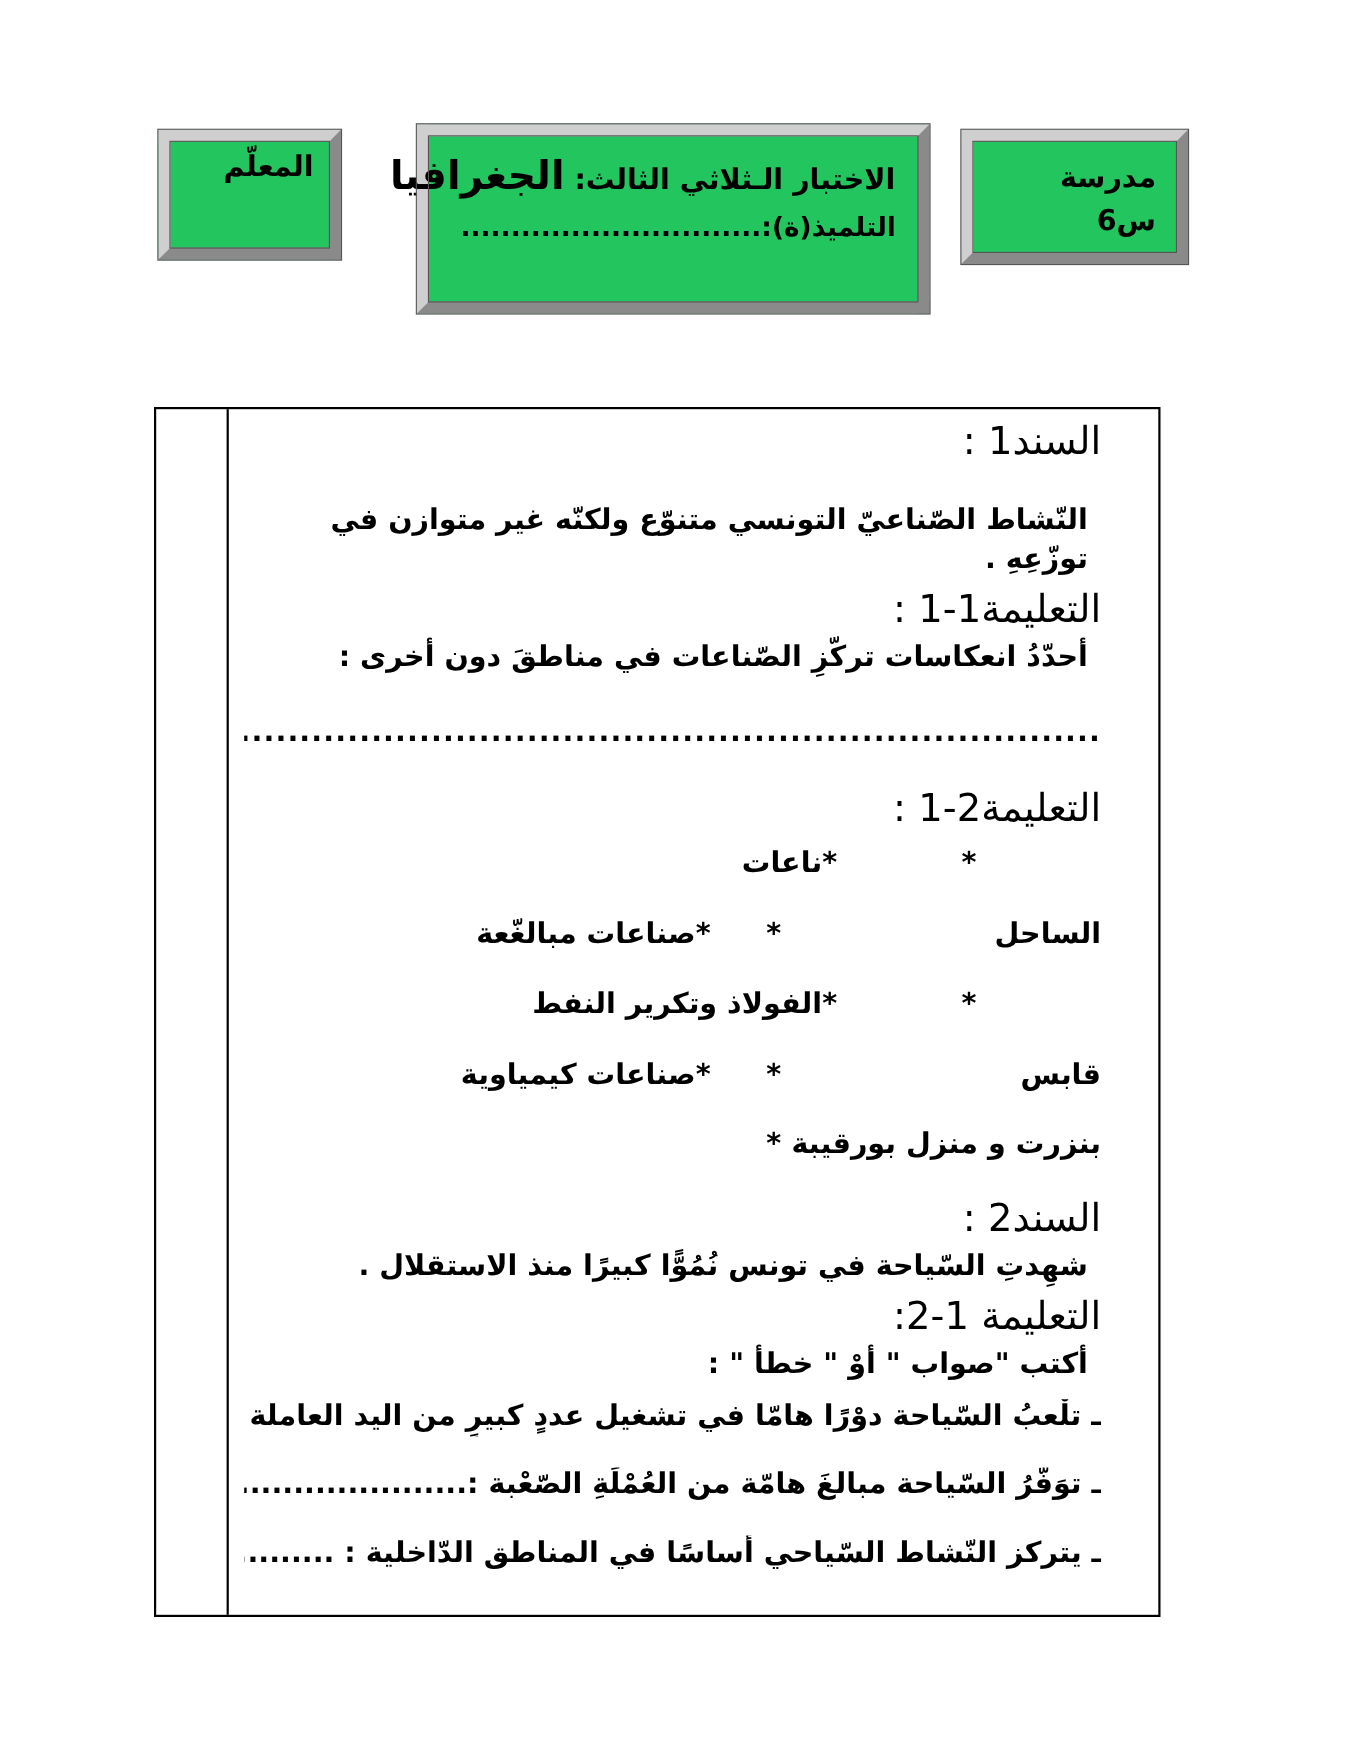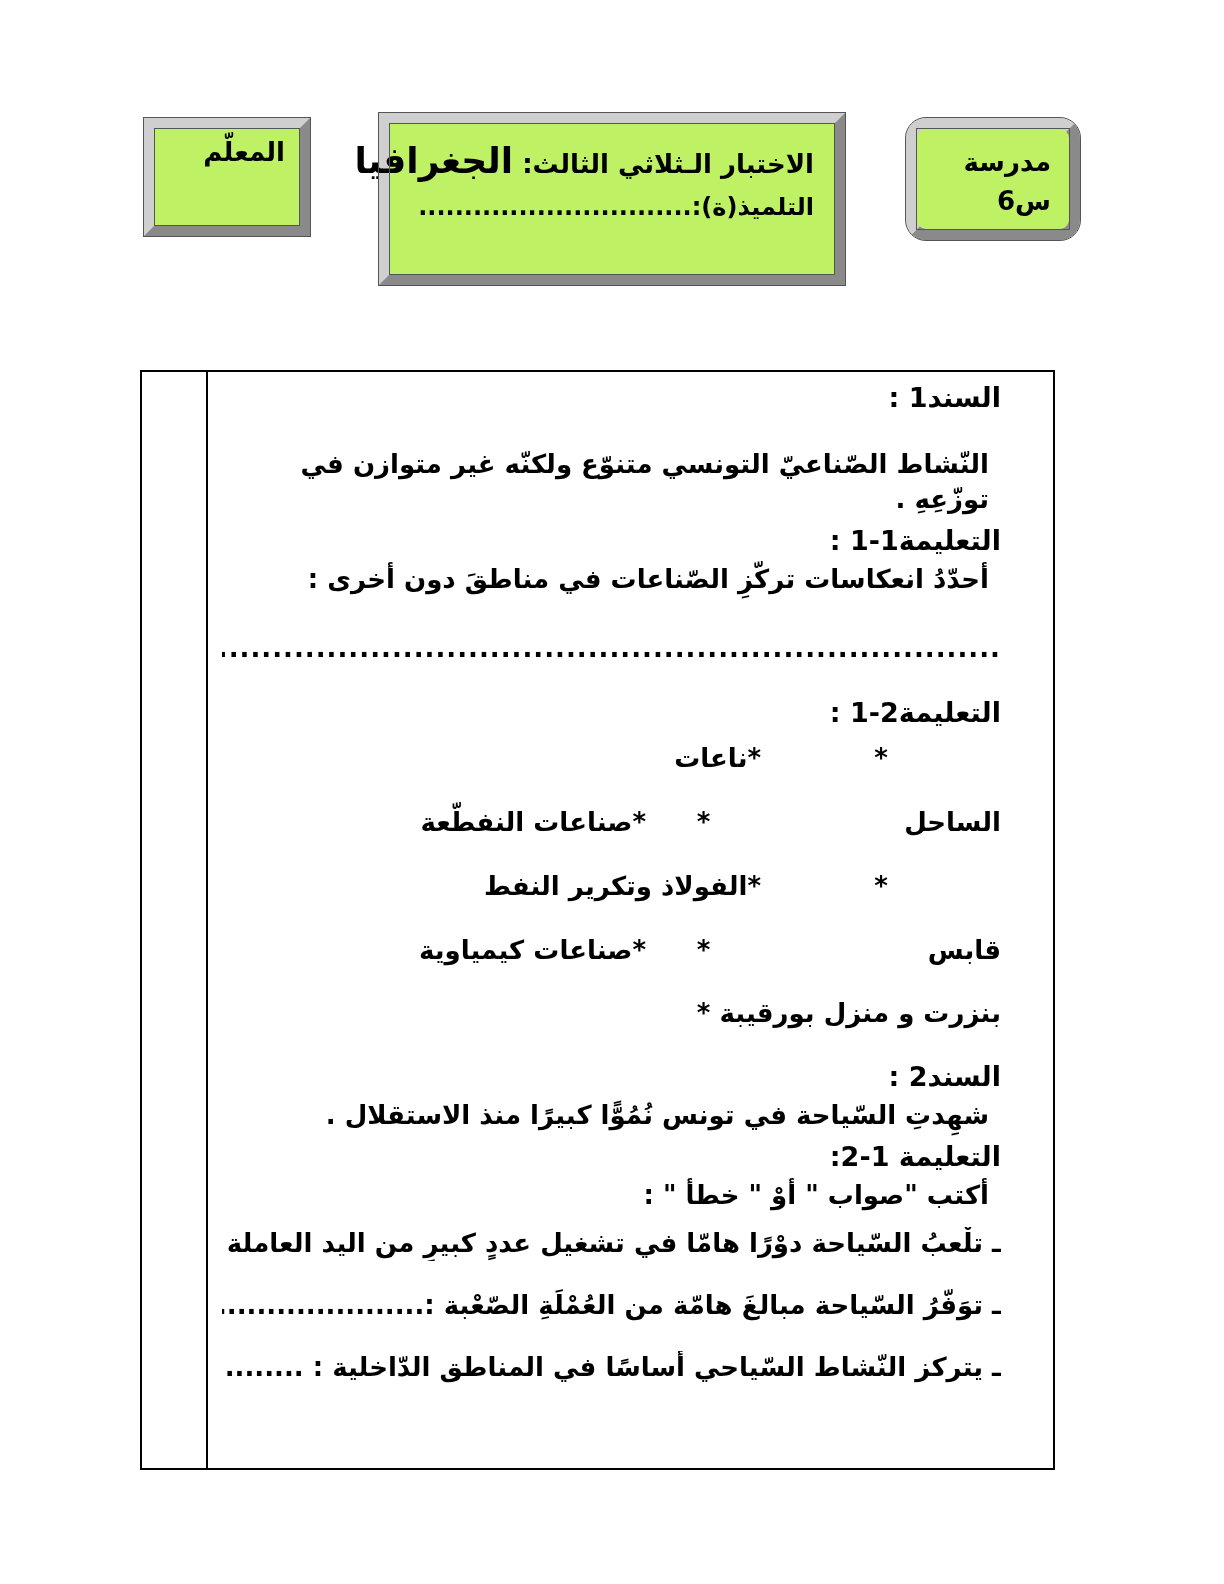--- a/index.html
+++ b/index.html
@@ -12,36 +12,36 @@
     position: relative;
     width: 1224px;
     height: 1584px;
     direction: rtl;
     color: #000;
   }
 
   
   .box3d {
     position: absolute;
-    background: #bef264;
+    background: #22c55e;
     border: 11px solid #cfcfcf;
     border-right-color: #8a8a8a;
     border-bottom-color: #8a8a8a;
     outline: 1px solid #555;
     box-sizing: border-box;
   }
   .box3d::after {
     content: "";
     position: absolute;
     inset: 0;
     outline: 1px solid #555;
     pointer-events: none;
   }
 
-  .school-box   { right: 144px; top: 118px; width: 174px; height: 122px; border-radius: 20px; }
+  .school-box   { right: 144px; top: 118px; width: 206px; height: 122px; }
   .title-box    { right: 379px; top: 113px; width: 466px; height: 172px; padding-left: 20px; }
   .teacher-box  { right: 914px; top: 118px; width: 166px; height: 118px; }
 
   .school-box .inner {
     padding: 14px 18px 0 0;
     font-size: 26px;
     font-weight: bold;
     text-align: right;
     line-height: 1.5;
   }
@@ -99,22 +99,22 @@
     padding: 10px 52px 0 10px;
     direction: rtl;
     text-align: right;
     font-weight: bold;
     font-size: 26px;
     box-sizing: border-box;
     overflow: hidden;
   }
 
   .heading {
-    font-size: 27px;
-    font-weight: bold;
+    font-size: 35px;
+    font-weight: normal;
     margin: 0 0 6px 0;
     letter-spacing: 0.5px;
   }
   .h-support1   { margin-bottom: 34px; }
   .para {
     margin: 0 12px 8px 0;
     line-height: 1.35;
   }
   .answer-dots {
     margin: 36px 0 34px 0;
@@ -184,21 +184,21 @@
     <p class="heading">التعليمة2-1 :</p>
 
     <div class="match-table">
       <div class="match-row">
         <span class="star">*</span>
         <span class="industry">*ناعات</span>
       </div>
       <div class="match-row">
         <span class="region">الساحل</span>
         <span class="star">*</span>
-        <span class="industry">*صناعات النفطّعة</span>
+        <span class="industry">*صناعات مبالغّعة</span>
       </div>
       <div class="match-row">
         <span class="star">*</span>
         <span class="industry">*الفولاذ وتكرير النفط</span>
       </div>
       <div class="match-row">
         <span class="region">قابس</span>
         <span class="star">*</span>
         <span class="industry">*صناعات كيمياوية</span>
       </div>

